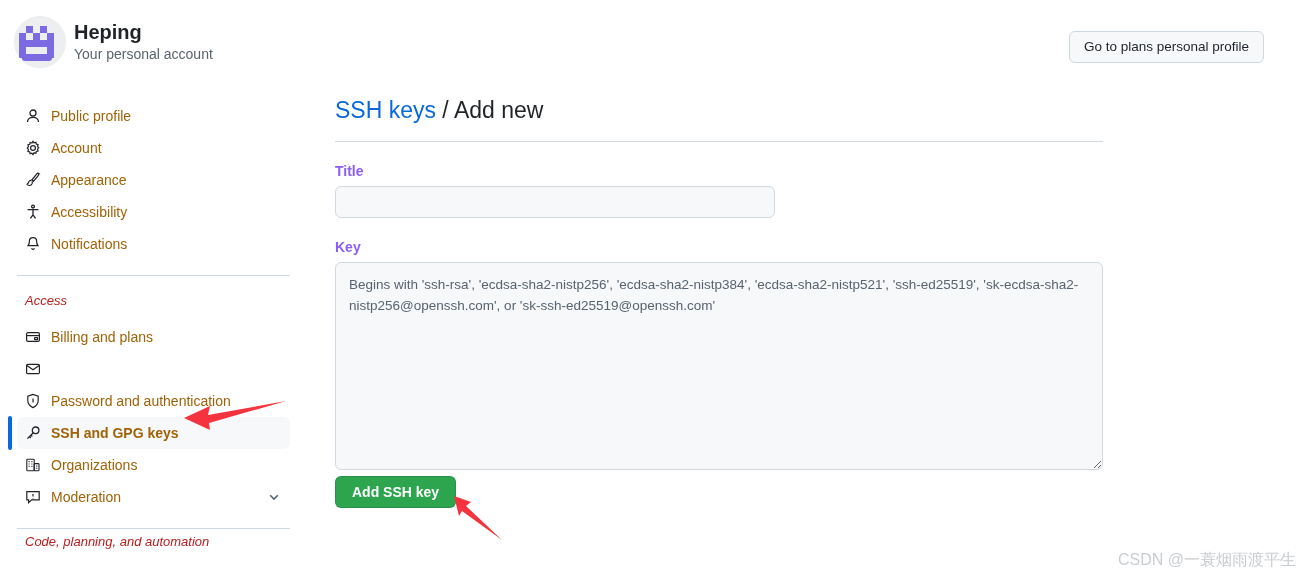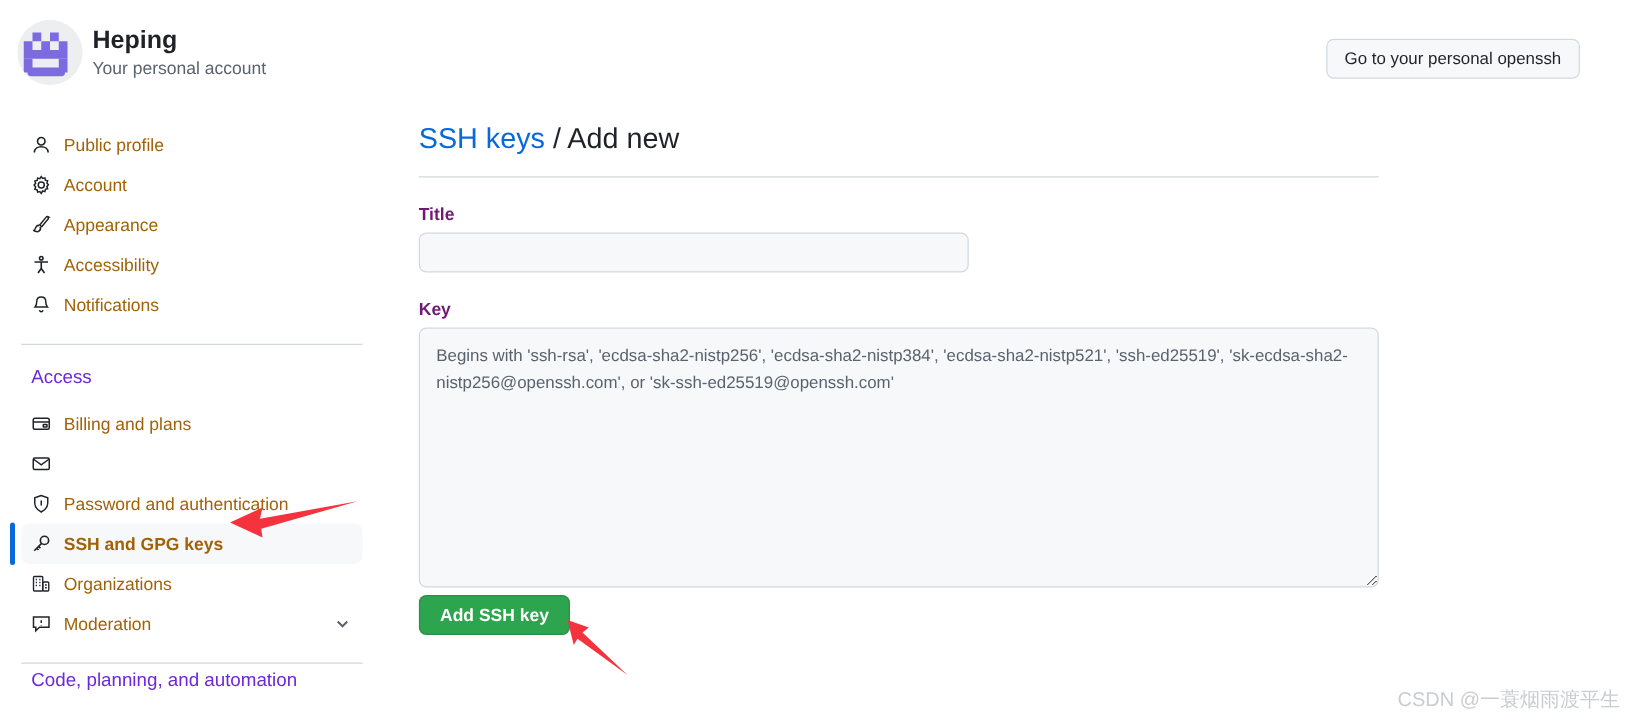--- a/index.html
+++ b/index.html
@@ -83,40 +83,41 @@
     width: 16px; height: 16px;
     display: inline-flex; align-items: center; justify-content: center;
     color: #59636e;
     flex: none;
   }
   .nav-divider {
     height: 1px; background: #d1d9e0;
     margin: 0 10px 0 17px;
   }
   .nav-section-title {
-    font-size: 15px; color: #6d28d9;
+    font-size: 13px; color: #b91c1c;
     margin: 0 10px 0 25px;
     line-height: 1;
+    font-style: italic;
   }
 
   
   .main { position: absolute; left: 335px; top: 96px; width: 770px; }
   .page-title {
     font-size: 23px; font-weight: 400;
     line-height: 1.3; color: #1f2328;
     white-space: nowrap;
   }
   .page-title .link { color: #0969da; }
   .title-rule {
     height: 1px; background: #d1d9e0;
     margin-top: 15px; width: 768px;
   }
   .field { margin-top: 21px; }
   .field-label {
-    font-size: 14px; font-weight: 600; color: #701a75;
+    font-size: 14px; font-weight: 600; color: #8b5cf6;
     display: block; margin-bottom: 7px;
   }
   .text-input {
     display: block;
     width: 440px; height: 32px;
     padding: 5px 12px;
     font-family: "Liberation Sans", sans-serif;
     font-size: 14px;
     color: #1f2328;
     background: #f6f8fa;
@@ -189,21 +190,21 @@
           <rect x="8" y="38" width="30" height="7" rx="3"></rect>
         </g>
       </svg>
     </div>
     <div class="acct-text">
       <div class="acct-name">Heping</div>
       <div class="acct-sub">Your personal account</div>
     </div>
   </div>
 
-  <button class="profile-btn">Go to your personal openssh</button>
+  <button class="profile-btn">Go to plans personal profile</button>
 
   <nav class="sidebar">
 
     <div class="nav-group">
       <div class="nav-item">
         <span class="ico">
           <svg width="16" height="16" viewBox="0 0 16 16" fill="none" stroke="currentColor" stroke-width="1.3">
             <circle cx="8" cy="5" r="3"></circle>
             <path d="M2.5 14c0-3 2.6-4.6 5.5-4.6S13.5 11 13.5 14"></path>
           </svg>

